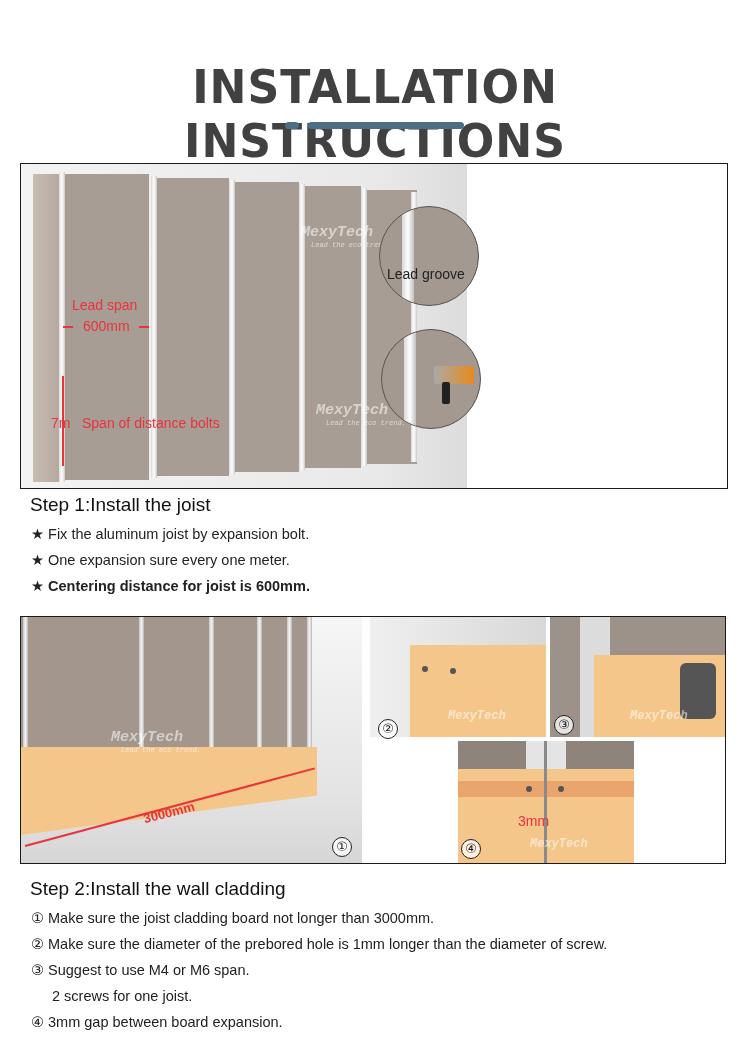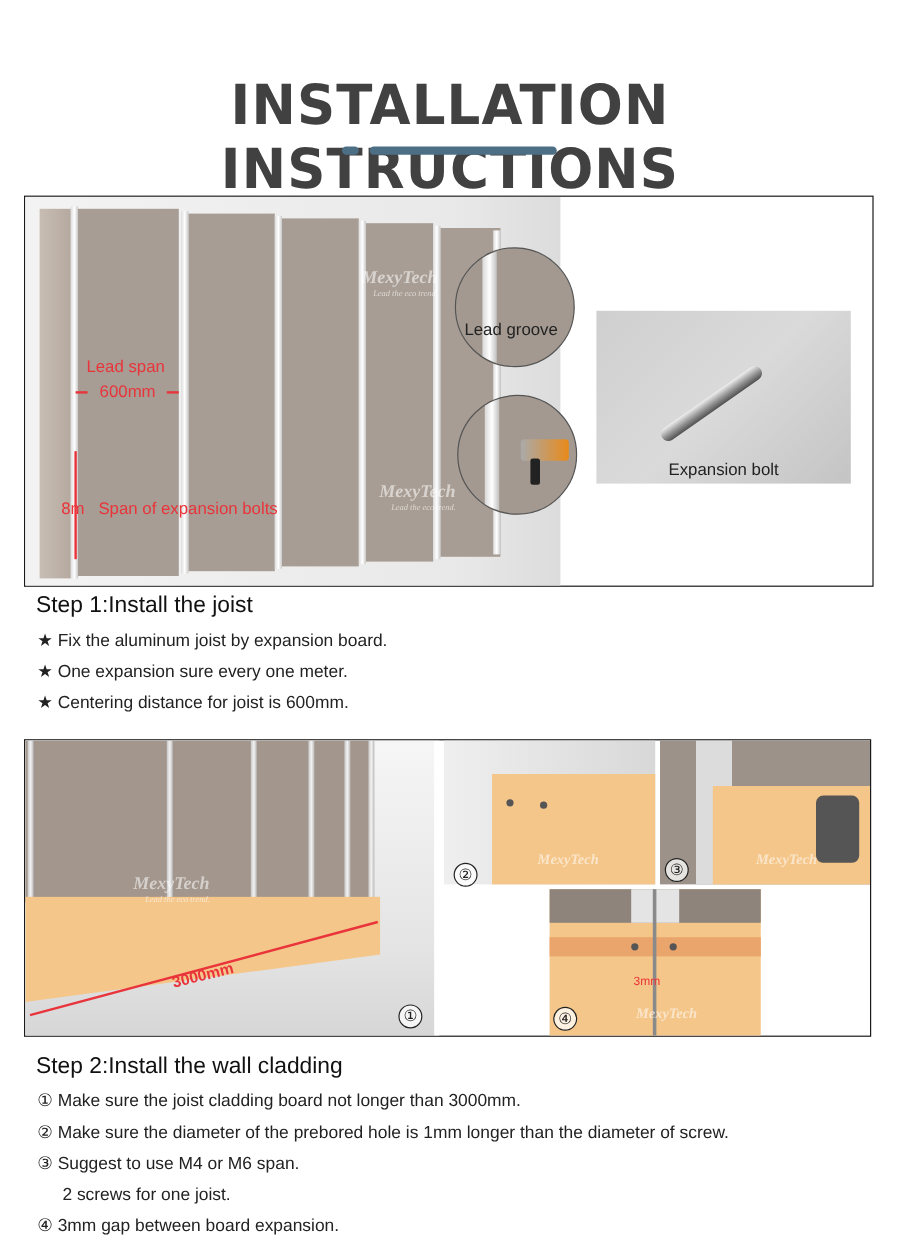--- a/index.html
+++ b/index.html
@@ -19,21 +19,21 @@
   .wall-edge { position: absolute; left: 12px; top: 10px; width: 26px; height: 308px; background: linear-gradient(90deg,#c8bdb3,#b6aaa0); }
   .board { position: absolute; background: #a89d94; }
   .joist { position: absolute; width: 6px; background: linear-gradient(90deg,#dcdcdc,#ffffff,#c9c9c9); }
   .circle { position: absolute; width: 100px; height: 100px; border-radius: 50%; border: 1px solid #555; background: #a39990; overflow: hidden; }
   .circle .cj { position: absolute; left: 22px; top: 0; width: 12px; height: 100%; background: linear-gradient(90deg,#d8d8d8,#fff,#c0c0c0); }
   .circle-label { position: absolute; font-size: 14px; color: #222; white-space: nowrap; }
   .drill-body { position: absolute; width: 40px; height: 18px; background: linear-gradient(90deg,#aaa,#e88a1a); border-radius: 3px; }
   .drill-handle { position: absolute; width: 8px; height: 22px; background: #222; border-radius: 2px; }
   .red-text { position: absolute; color: #e8343a; font-size: 14px; white-space: nowrap; }
   .red-line { position: absolute; background: #e8343a; }
-  .watermark { position: absolute; font-family: Liberation Serif, serif; font-style: italic; font-weight: bold; color: rgba(255,255,255,0.55); font-size: 15px; white-space: nowrap; }
+  .watermark { position: absolute; font-family: Liberation Mono, monospace; font-style: italic; font-weight: bold; color: rgba(255,255,255,0.55); font-size: 15px; white-space: nowrap; }
   .watermark small { display: block; font-size: 7px; font-weight: normal; color: rgba(255,255,255,0.6); margin-left: 10px; }
 
   .bolt-photo { position: absolute; left: 476px; top: 95px; width: 212px; height: 144px; background: linear-gradient(135deg,#cfcfcf,#dadada 50%,#c4c4c4); }
   .bolt { position: absolute; left: 55px; top: 60px; width: 100px; height: 12px; border-radius: 6px; background: linear-gradient(180deg,#f0f0f0,#8c8c8c 60%,#505050); transform: rotate(-35deg); transform-origin: left center; top: 100px; }
   .bolt-label { position: absolute; left: 0; width: 100%; bottom: 4px; text-align: center; font-size: 14px; color: #222; }
 
   
   .step-title { position: absolute; font-size: 19px; color: #111; }
   .step-line { position: absolute; font-size: 14.5px; color: #222; white-space: nowrap; }
 
@@ -68,22 +68,22 @@
     <div class="joist" style="left:208px;top:16px;height:294px;"></div>
     <div class="joist" style="left:278px;top:20px;height:286px;"></div>
     <div class="joist" style="left:340px;top:24px;height:278px;"></div>
     <div class="joist" style="left:390px;top:28px;height:270px;"></div>
 
     <div class="red-text" style="left:51px;top:133px;">Lead span</div>
     <div class="red-line" style="left:42px;top:162px;width:10px;height:2px;"></div>
     <div class="red-text" style="left:62px;top:154px;">600mm</div>
     <div class="red-line" style="left:118px;top:162px;width:10px;height:2px;"></div>
     <div class="red-line" style="left:41px;top:212px;width:2px;height:90px;"></div>
-    <div class="red-text" style="left:30px;top:251px;">8m</div>
-    <div class="red-text" style="left:61px;top:251px;">Span of expansion bolts</div>
+    <div class="red-text" style="left:30px;top:251px;">7m</div>
+    <div class="red-text" style="left:61px;top:251px;">Span of distance bolts</div>
 
     <div class="watermark" style="left:280px;top:60px;">
       <span>MexyTech</span>
       <small>Lead the eco trend.</small>
     </div>
     <div class="watermark" style="left:295px;top:238px;">
       <span>MexyTech</span>
       <small>Lead the eco trend.</small>
     </div>
 
@@ -92,36 +92,32 @@
     </div>
     <div class="circle-label" style="left:366px;top:102px;">Lead groove</div>
 
     <div class="circle" style="left:360px;top:165px;">
       <div class="cj"></div>
       <div class="drill-body" style="left:52px;top:36px;"></div>
       <div class="drill-handle" style="left:60px;top:52px;"></div>
     </div>
   </div>
 
-  <div class="bolt-photo">
-    <div class="bolt"></div>
-    <div class="bolt-label">Expansion bolt</div>
-  </div>
 </div>
 
 <div class="step-title" style="left:30px;top:494px;">Step 1:Install the joist</div>
 <div class="step-line" style="left:31px;top:526px;">
   <span>★</span>
-  <span>Fix the aluminum joist by expansion board.</span>
+  <span>Fix the aluminum joist by expansion bolt.</span>
 </div>
 <div class="step-line" style="left:31px;top:552px;">
   <span>★</span>
   <span>One expansion sure every one meter.</span>
 </div>
-<div class="step-line" style="left:31px;top:578px;">
+<div class="step-line" style="left:31px;top:578px;font-weight:bold;">
   <span>★</span>
   <span>Centering distance for joist is 600mm.</span>
 </div>
 
 <div class="panel p2">
   <div class="img1">
     <div class="img1-wall"></div>
     <div class="img1-joist" style="left:2px;"></div>
     <div class="img1-joist" style="left:118px;"></div>
     <div class="img1-joist" style="left:188px;"></div>
@@ -154,21 +150,21 @@
     <div class="num" style="left:4px;top:98px;">③</div>
   </div>
 
   <div class="img4">
     <div style="position:absolute;left:0;top:0;width:176px;height:28px;background:#8e847c;"></div>
     <div style="position:absolute;left:68px;top:0;width:40px;height:28px;background:#e4e4e4;"></div>
     <div style="position:absolute;left:0;top:40px;width:176px;height:16px;background:#e9a56b;"></div>
     <div style="position:absolute;left:86px;top:0;width:3px;height:124px;background:#8a8a8a;"></div>
     <div class="hole" style="left:68px;top:45px;"></div>
     <div class="hole" style="left:100px;top:45px;"></div>
-    <div class="red-text" style="left:70px;top:72px;font-size:10px;">3mm</div>
+    <div class="red-text" style="left:60px;top:72px;font-size:14px;">3mm</div>
     <div class="watermark" style="left:72px;top:96px;font-size:12px;">MexyTech</div>
     <div class="num" style="left:3px;top:98px;">④</div>
   </div>
 </div>
 
 <div class="step-title" style="left:30px;top:878px;">Step 2:Install the wall cladding</div>
 <div class="step-line" style="left:31px;top:910px;">
   <span>①</span>
   <span>Make sure the joist cladding board not longer than 3000mm.</span>
 </div>

